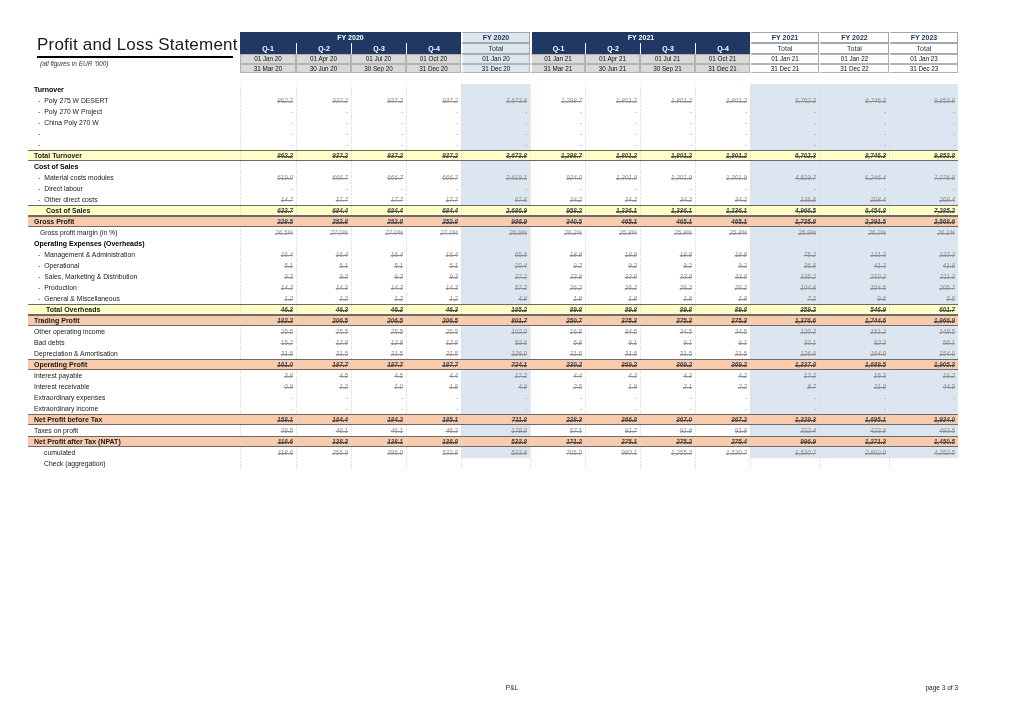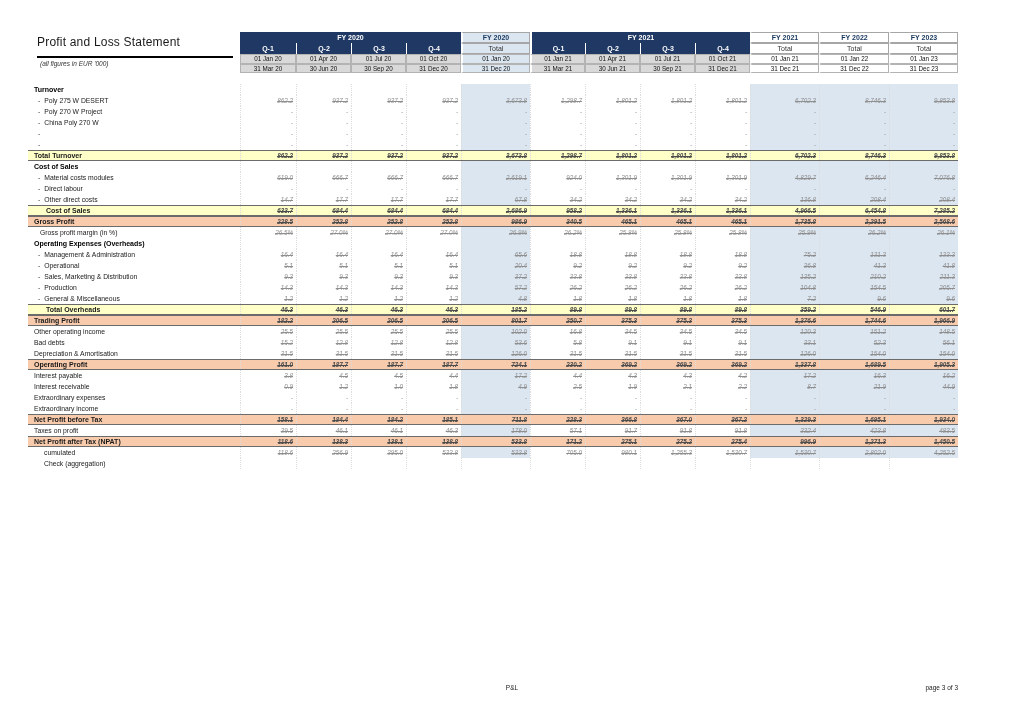--- a/index.html
+++ b/index.html
@@ -1,21 +1,21 @@
 <!DOCTYPE html>
 <html><head>
 <meta charset="utf-8">
 <style>
   html,body{margin:0;padding:0;}
   body{
     width:1024px;height:724px;position:relative;background:#ffffff;
     font-family:"Liberation Sans", sans-serif;overflow:hidden;
   }
   
-  #title{position:absolute;left:37px;top:35px;font-size:12px;color:#1a1a1a;letter-spacing:.2px;white-space:nowrap;}
+  #title{position:absolute;left:37px;top:35px;font-size:17px;color:#1a1a1a;letter-spacing:.2px;white-space:nowrap;}
   #titleline{position:absolute;left:37px;top:56px;width:196px;height:2px;background:#000;}
   #subtitle{position:absolute;left:40px;top:60px;font-size:6.5px;font-style:italic;color:#333;}
 
   
   #thead{position:absolute;left:240px;top:32px;width:718px;}
   .hrow{display:flex;}
   .hcell{box-sizing:border-box;font-size:7px;text-align:center;height:11px;line-height:11px;
          white-space:nowrap;overflow:hidden;font-weight:bold;}
   .g-navy,.k-q{background:#1F3864;color:#ffffff;}
   .g-t20{background:#DCE6F1;color:#17375E;border:1px solid #a6a6a6;line-height:9px;}

